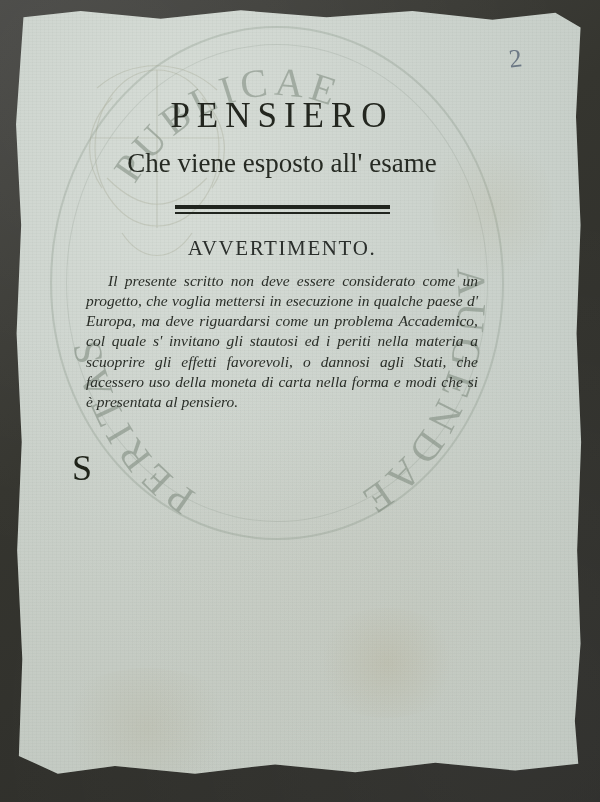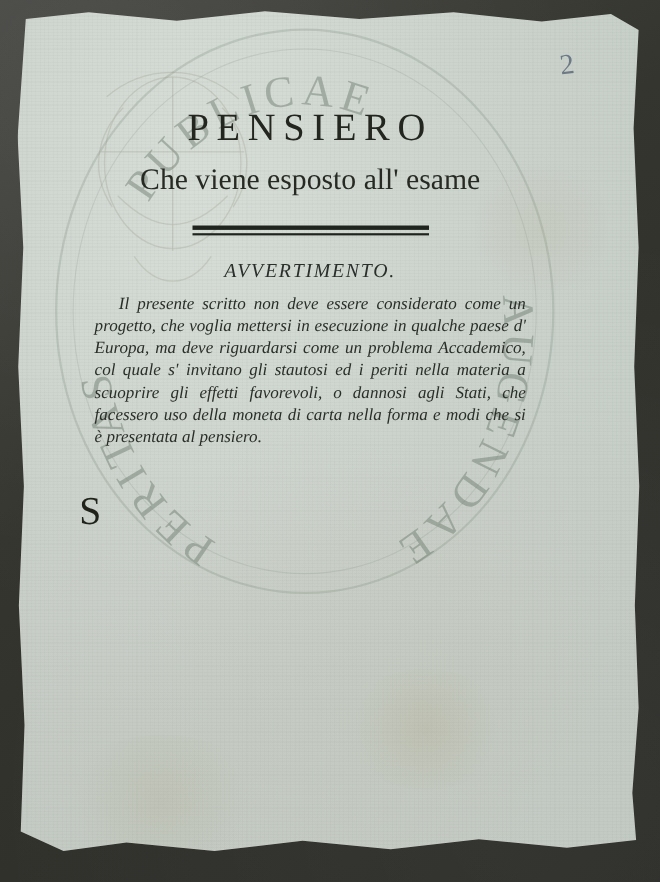--- a/index.html
+++ b/index.html
@@ -152,22 +152,21 @@
   }
 
   .rule-group {
     width: 215px;
     margin: 26px auto 22px auto;
   }
   .rule-thick { height: 4px; background: #20241e; margin-bottom: 3px; }
   .rule-thin  { height: 2px; background: #20241e; }
 
   .notice-head {
-    font-size: 18px;
-    font-style: italic;
+    font-size: 21px;
     letter-spacing: 1.6px;
     margin: 0 0 10px 0;
   }
 
   .notice-body {
     font-size: 15.5px;
     font-style: italic;
     line-height: 1.30;
     text-align: justify;
     margin: 0 14px 0 14px;

